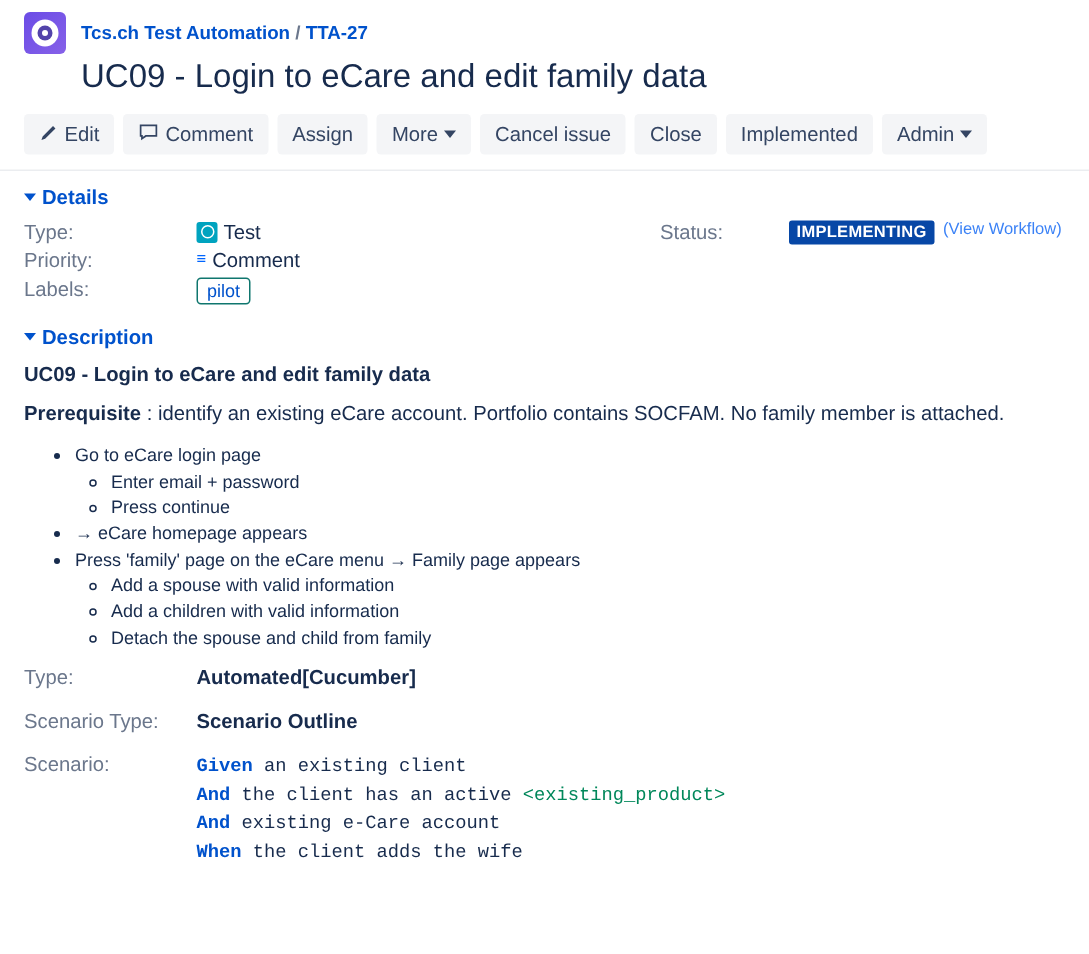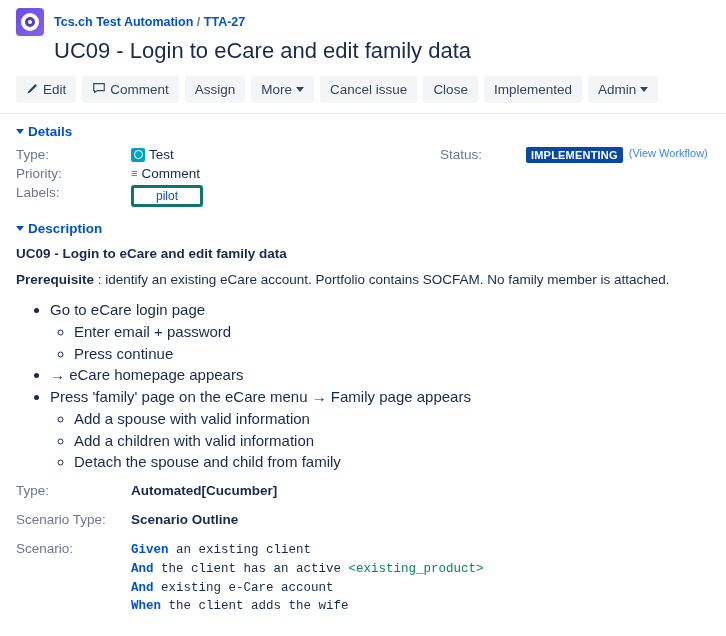--- a/index.html
+++ b/index.html
@@ -20,31 +20,31 @@
   .module-title { color:#0052cc; font-size:13.5px; font-weight:600; display:flex; align-items:center; gap:4px; margin-bottom:8px; }
   .caret { display:inline-block; width:0;height:0; border-left:4px solid transparent; border-right:4px solid transparent; border-top:5px solid #344563; }
   .caret-blue { border-top-color:#0052cc; }
   .field-row { display:flex; align-items:flex-start; margin-bottom:4px; font-size:13.5px; }
   .field-label { width: 115px; color:#6b778c; flex-shrink:0; }
   .field-value { color:#172b4d; display:flex; align-items:center; gap:4px; }
   .field-value.bold { font-weight:600; }
   .type-icon { width:14px; height:14px; background:#00a3bf; border-radius:2px; display:inline-flex; align-items:center; justify-content:center; }
   .type-icon::after { content:""; width:7px; height:7px; border:1.5px solid #fff; border-radius:50%; }
   .prio-icon { color:#0065ff; line-height:0.6; font-size:11px; display:flex; flex-direction:column; }
-  .label-tag { display:inline-block; border:3px solid #0f766e; border-radius:3px; padding:1px 22px; font-size:12px; color:#0052cc; }
+  .label-tag { display:inline-block; border:1px solid #0f766e; border-radius:3px; padding:1px 6px; font-size:12px; color:#0052cc; }
   .details-grid { display:flex; gap:30px; }
   .details-left { flex:1; }
   .details-right { width:270px; display:flex; align-items:flex-start; gap:6px; }
   .status-label { color:#6b778c; font-size:13.5px; width:80px; }
   .status-badge { background:#0747a6; color:#fff; font-weight:700; font-size:11px; padding:2px 5px; border-radius:2px; letter-spacing:0.2px; }
   .workflow-link { color:#3b82f6; font-size:11px; text-decoration:none; }
   .desc-body { font-size:13.5px; color:#172b4d; line-height:1.45; }
   .desc-heading { font-weight:600; margin-bottom:6px; }
   .desc-prereq { margin-bottom:10px; }
-  ul.bullet { list-style:disc; padding-left:34px; margin-bottom:4px; font-size:15px; }
+  ul.bullet { list-style:disc; padding-left:34px; margin-bottom:4px; font-size:12px; }
   ul.circle { list-style:circle; padding-left:24px; }
   .test-details { padding-top:6px; }
   .scenario { font-family: "SFMono-Regular", Consolas, "Liberation Mono", Menlo, monospace; font-size:12.5px; line-height:1.5; white-space:pre; }
   .kw-given { color:#0052cc; font-weight:600; }
   .kw-and { color:#0052cc; font-weight:600; }
   .kw-when { color:#0052cc; font-weight:600; }
   .placeholder { color:#00875a; }
   .edit-icon svg { width:13px; height:13px; }
   .comment-icon svg { width:14px; height:14px; }
 </style>

